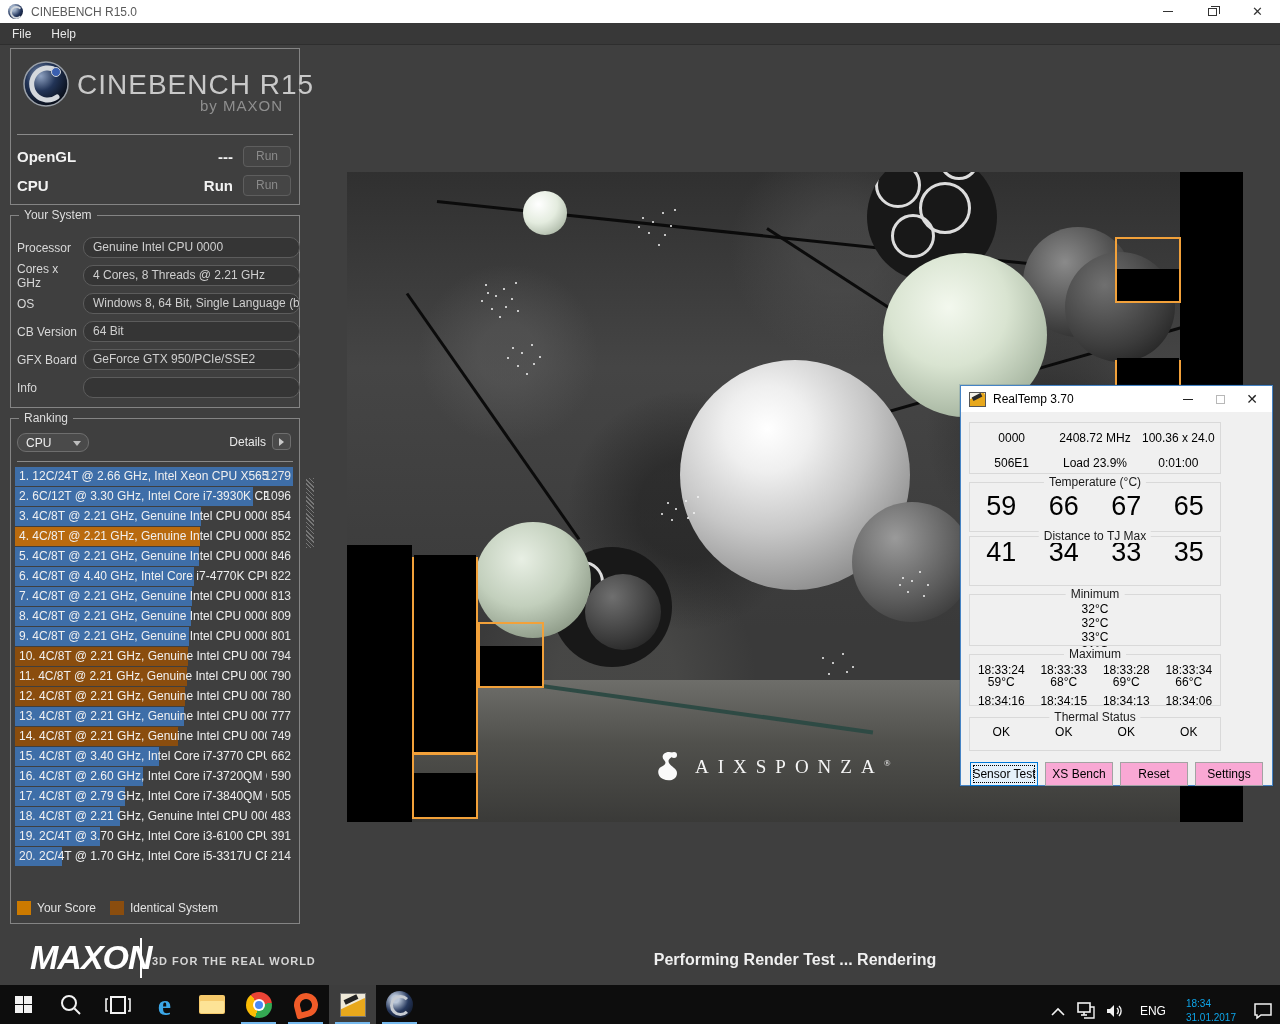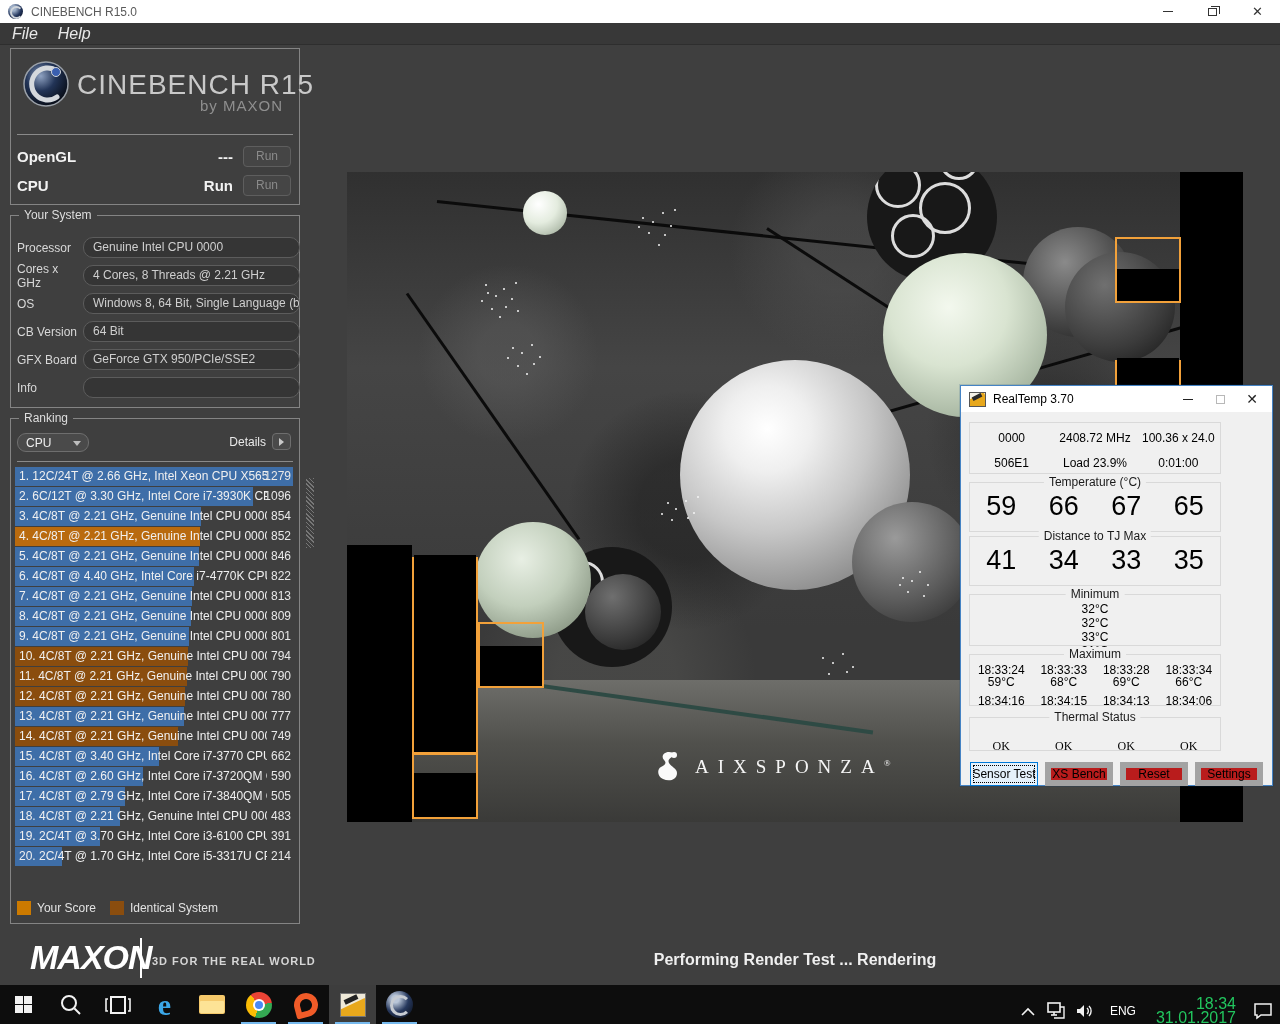--- a/index.html
+++ b/index.html
@@ -12,21 +12,21 @@
   .app-icon { width:15px; height:15px; margin-left:8px; border-radius:50%;
     background:radial-gradient(circle at 35% 30%, #9fb0c8 0 18%, #23355c 55%, #060a14 100%); position:relative; }
   .app-icon::after{ content:""; position:absolute; left:2px; top:2px; width:9px; height:9px; border:2px solid #cfd4da; border-right-color:transparent; border-radius:50%; }
   .titlebar-text { margin-left:8px; font-size:12px; color:#5a5a5a; }
   .win-controls { position:absolute; right:0; top:0; height:23px; display:flex; }
   .win-btn { width:45px; height:23px; display:flex; align-items:center; justify-content:center; color:#333; font-size:13px; }
   .min-glyph { width:10px; height:1px; background:#333; }
   .restore-glyph { width:9px; height:8px; border:1px solid #333; position:relative; }
   .restore-glyph::before { content:""; position:absolute; left:2px; top:-3px; width:8px; height:7px; border:1px solid #333; border-bottom:none; border-left:none; }
   .menubar { position:absolute; left:0; top:23px; width:1280px; height:22px; background:#383838; display:flex; align-items:center; border-bottom:1px solid #2e2e2e; }
-  .menu-item { color:#e8e8e8; font-size:16px; padding:0 10px; height:22px; display:flex; align-items:center;font-style:italic; }
+  .menu-item { color:#e8e8e8; font-size:12px; padding:0 10px; height:22px; display:flex; align-items:center; }
   .menu-item:first-child { margin-left:2px; }
 
   
   .gbox { position:absolute; border:1px solid #848484; background:#3f3f3f;padding-left:48px; }
   .gbox-title { position:absolute; top:-8px; left:8px; background:#3f3f3f; padding:0 5px; font-size:12px; color:#dedede; }
 
   
   .logo-row { position:absolute; left:12px; top:12px; display:flex; align-items:flex-start; }
   .logo-text { font-size:28px; font-weight:300; letter-spacing:1px; color:#c9c9c9; margin-left:8px; margin-top:8px; white-space:nowrap; }
   .byline { position:absolute; right:16px; top:48px; font-size:15px; color:#8f8f8f; letter-spacing:1px; }
@@ -104,21 +104,21 @@
   .rt-max { width:9px; height:9px; border:1px solid #b8b8b8; }
   .rt-group { position:absolute; left:8px; width:252px; border:1px solid #d9d9d9; }
   .rt-gtitle { position:absolute; top:-8px; left:50%; transform:translateX(-50%); background:#f0f0f0; padding:0 5px; font-size:12px; color:#1a1a1a; white-space:nowrap; }
   .rt-cols { display:flex; }
   .rt-col { flex:1; text-align:center; color:#000; }
   .rt-info-row { display:flex; height:25px; align-items:center; }
   .rt-info-row .rt-col { font-size:12px; }
   .rt-big { font-size:27px; color:#000; }
   .rt-small { font-size:12px; }
   .rt-buttons { position:absolute; left:0; right:0; top:376px; display:flex; padding:0 9px; justify-content:space-between; }
-  .rt-btn { width:68px; height:24px; background:#b91c1c; border:6px solid #a3a3a3; font-size:12px; color:#000; display:flex; align-items:center; justify-content:center; font-family:"Liberation Sans", sans-serif; }
+  .rt-btn { width:68px; height:24px; background:#f9a8d4; border:1px solid #a3a3a3; font-size:12px; color:#000; display:flex; align-items:center; justify-content:center; font-family:"Liberation Sans", sans-serif; }
   .rt-btn.focused { border:1px solid #0078d7; outline:1px dotted #000; outline-offset:-4px; background:#e5f1fb; }
 
   
   .taskbar { position:absolute; left:0; top:985px; width:1280px; height:39px; background:#0d0d0d; display:flex; align-items:stretch; }
   .tb-cell { width:47px; height:39px; display:flex; align-items:center; justify-content:center; position:relative; flex:none; }
   .tb-cell.running::after { content:""; position:absolute; left:6px; right:6px; bottom:0; height:2px; background:#76b9ed; }
   .tb-cell.active { background:#3d3d3d; }
   .start-grid { width:17px; height:17px; display:grid; grid-template-columns:8px 8px; grid-template-rows:8px 8px; gap:1px; }
   .start-grid b { background:#f2f2f2; }
   .edge-e { color:#3ba7e8; font-size:30px; font-weight:bold; line-height:30px; font-family:"Liberation Serif", serif; }
@@ -132,21 +132,21 @@
   .origin { width:24px; height:24px; border:6px solid #f05b28; border-radius:50% 50% 50% 10%; transform:rotate(-15deg); }
   .rt-task { width:26px; height:24px; background:#efe9d8; border:1px solid #777; position:relative; overflow:hidden; }
   .rt-task::before { content:""; position:absolute; left:-3px; bottom:-6px; width:32px; height:18px; background:#e8a81c; transform:rotate(-25deg); }
   .rt-task::after { content:""; position:absolute; left:3px; top:3px; width:14px; height:5px; background:#222; transform:rotate(-25deg); }
   .cine-ball { width:27px; height:27px; border-radius:50%;
     background:radial-gradient(circle at 35% 30%, #b9c6d8 0 14%, #27395e 50%, #05080f 100%); position:relative; }
   .cine-ball::after { content:""; position:absolute; left:4px; top:4px; width:15px; height:15px; border:3px solid #c6cbd2; border-right-color:transparent; border-radius:50%; }
   .tray { position:absolute; right:0; top:985px; height:52px; display:flex; align-items:center; }
   .tray-item { height:39px; display:flex; align-items:center; justify-content:center; color:#fff; }
   .tray-eng { font-size:12px; color:#fff; padding:0 10px; }
-  .tray-clock { text-align:right; color:#22c55e; font-size:16px; line-height:14px; padding:0 10px; }
+  .tray-clock { text-align:left; color:#0ea5e9; font-size:10px; line-height:14px; padding:0 10px; }
   .tray-ab { width:26px; }
   svg.tico { display:block; }
 </style>
 </head>
 <body>
 
 <div id="root">
 
   <div class="titlebar">
     <div class="app-icon"></div>
@@ -460,21 +460,21 @@
       <div class="rt-cols" style="margin-top:8px;">
         <div class="rt-col rt-big">59</div>
         <div class="rt-col rt-big">66</div>
         <div class="rt-col rt-big">67</div>
         <div class="rt-col rt-big">65</div>
       </div>
     </div>
 
     <div class="rt-group" style="top:150px; height:50px;">
       <div class="rt-gtitle">Distance to TJ Max</div>
-      <div class="rt-cols" style="margin-top:8px;">
+      <div class="rt-cols" style="">
         <div class="rt-col rt-big">41</div>
         <div class="rt-col rt-big">34</div>
         <div class="rt-col rt-big">33</div>
         <div class="rt-col rt-big">35</div>
       </div>
     </div>
 
     <div class="rt-group" style="top:208px; height:52px;">
       <div class="rt-gtitle">Minimum</div>
       <div class="rt-cols" style="margin-top:7px;flex-direction:column;">
@@ -502,21 +502,21 @@
       <div class="rt-cols" style="margin-top:5px;">
         <div class="rt-col rt-small">18:34:16</div>
         <div class="rt-col rt-small">18:34:15</div>
         <div class="rt-col rt-small">18:34:13</div>
         <div class="rt-col rt-small">18:34:06</div>
       </div>
     </div>
 
     <div class="rt-group" style="top:331px; height:34px;">
       <div class="rt-gtitle">Thermal Status</div>
-      <div class="rt-cols" style="margin-top:21px;font-family:Liberation Serif, serif;">
+      <div class="rt-cols" style="margin-top:7px;">
         <div class="rt-col rt-small">OK</div>
         <div class="rt-col rt-small">OK</div>
         <div class="rt-col rt-small">OK</div>
         <div class="rt-col rt-small">OK</div>
       </div>
     </div>
 
     <div class="rt-buttons">
       <div class="rt-btn focused">Sensor Test</div>
       <div class="rt-btn">XS Bench</div>

